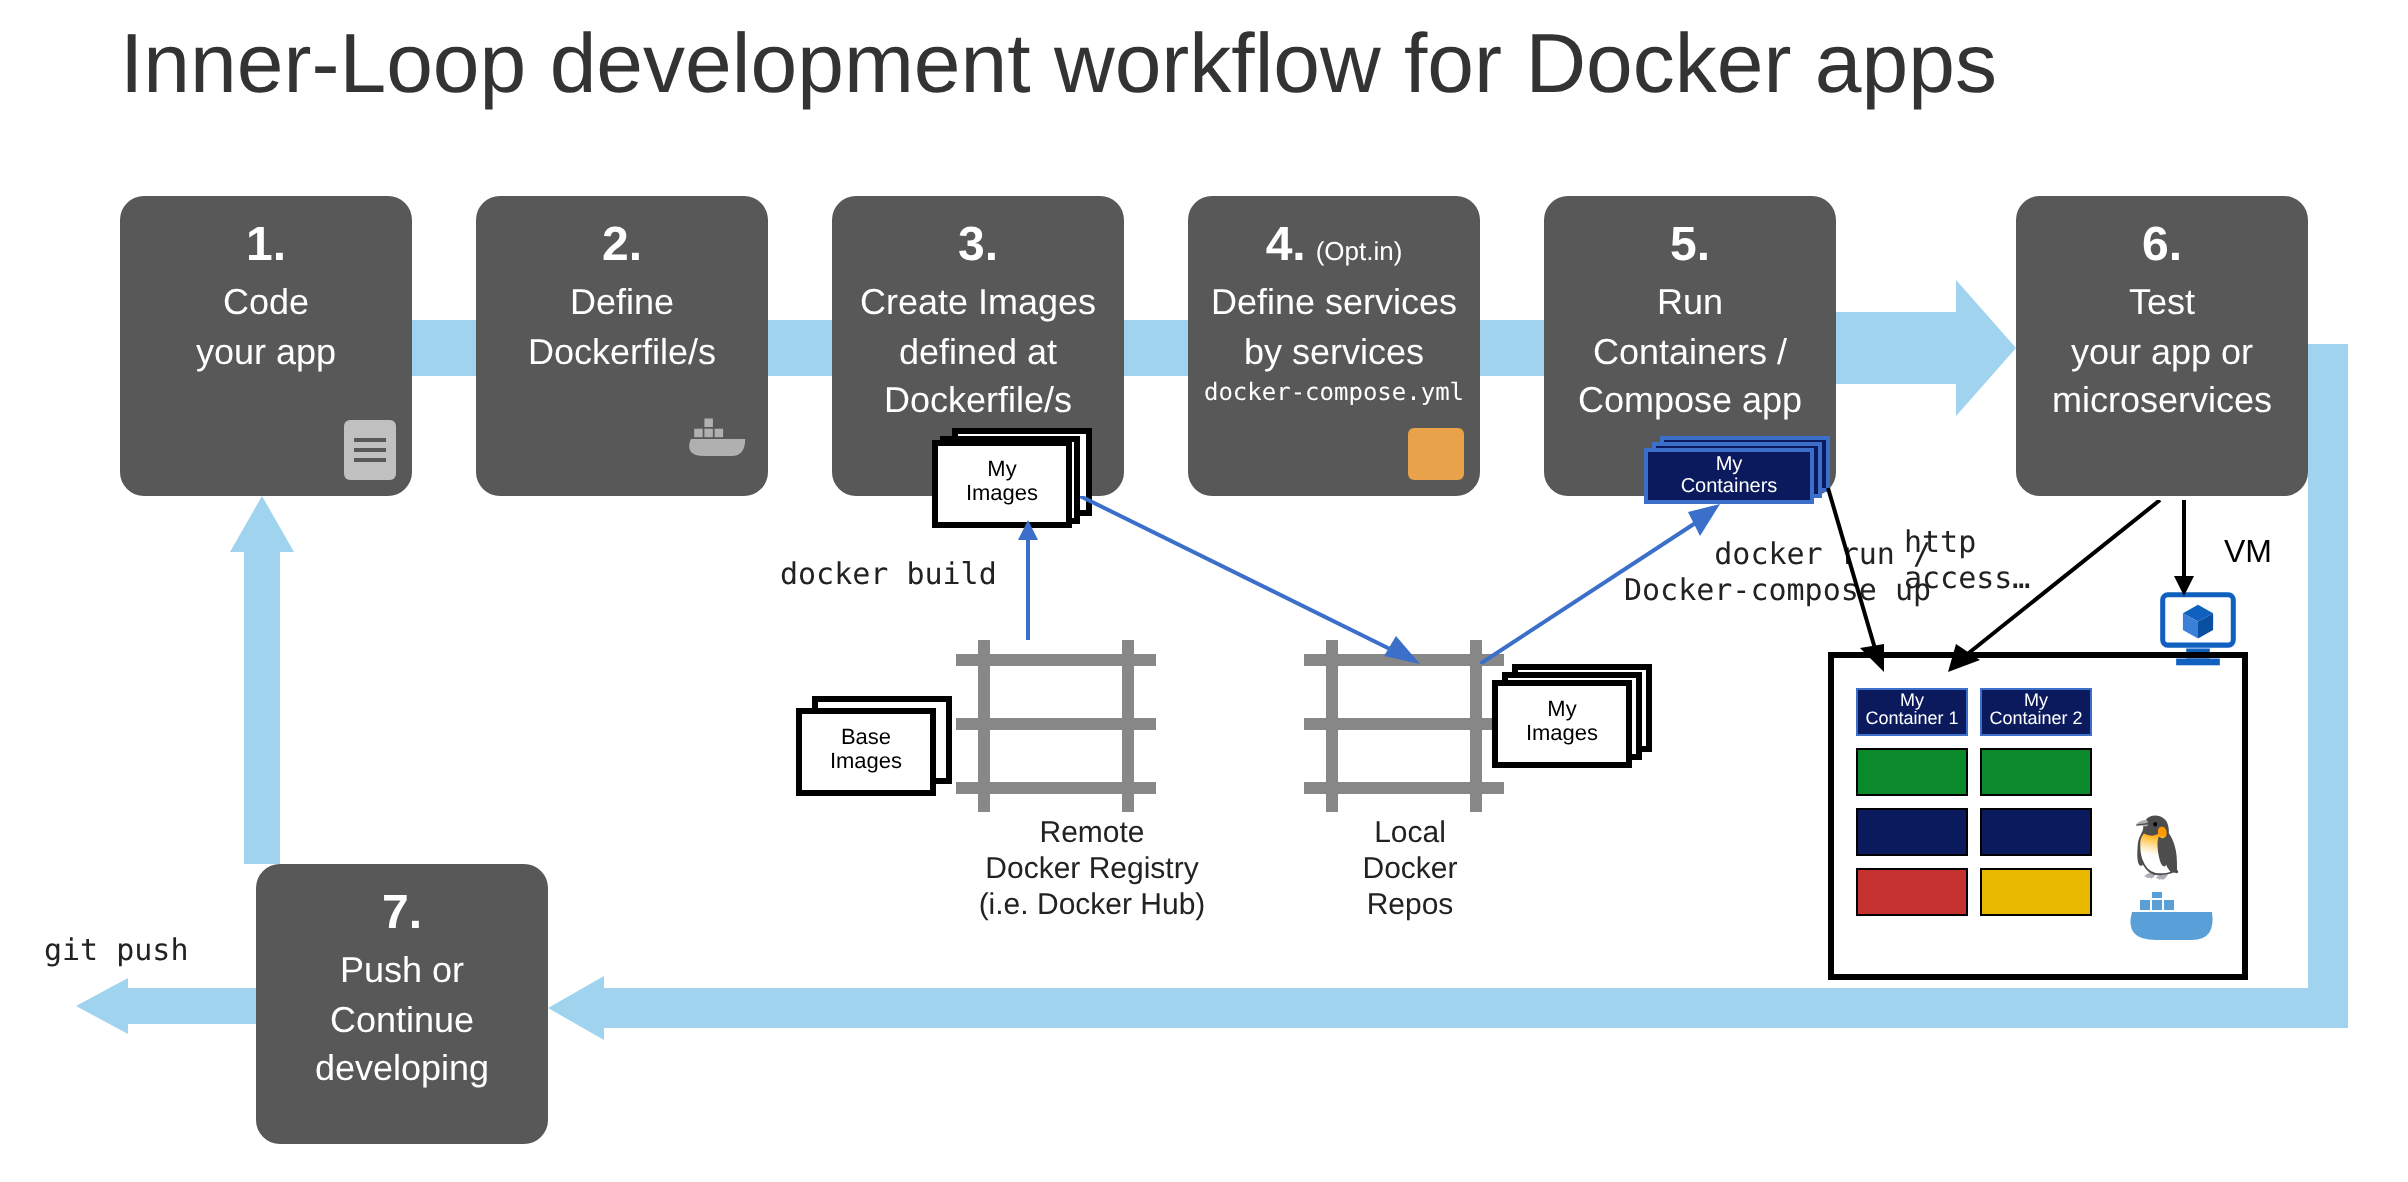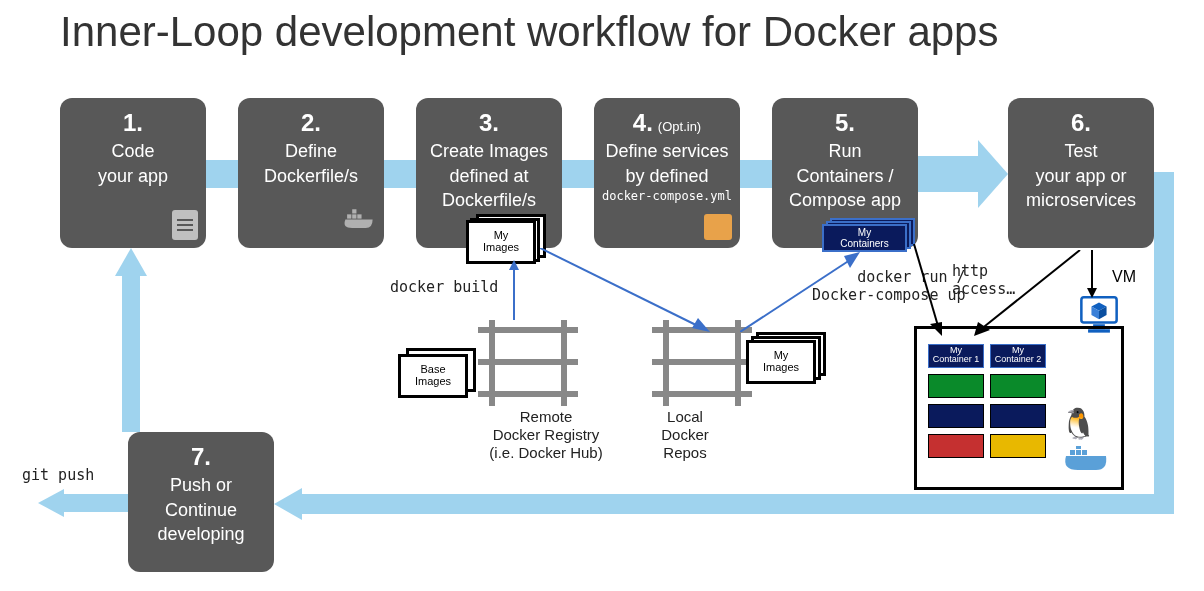--- a/index.html
+++ b/index.html
@@ -92,21 +92,21 @@
 <div class="step" style="left:416px; top:98px;">
   <div class="num">3.</div>
   <div class="sub">Create Images</div>
   <div class="sub">defined at</div>
   <div class="sub">Dockerfile/s</div>
 </div>
 
 <div class="step" style="left:594px; top:98px;">
   <div><span class="num">4.</span> <span class="opt">(Opt.in)</span></div>
   <div class="sub">Define services</div>
-  <div class="sub">by defined</div>
+  <div class="sub">by services</div>
   <div class="tiny">docker-compose.yml</div>
   <div class="icon-corner">
       <div class="compose-icon"></div>
     </div>
 </div>
 
 <div class="step" style="left:772px; top:98px;">
   <div class="num">5.</div>
   <div class="sub">Run</div>
   <div class="sub">Containers /</div>
@@ -181,21 +181,21 @@
   <line x1="0" y1="10" x2="100" y2="10" stroke="#888" stroke-width="6"></line>
   <line x1="0" y1="42" x2="100" y2="42" stroke="#888" stroke-width="6"></line>
   <line x1="0" y1="74" x2="100" y2="74" stroke="#888" stroke-width="6"></line>
 </svg>
 <div class="img-stack" style="left:746px; top:340px;">
   <div class="img-card" style="left:10px; top:-8px;"></div>
   <div class="img-card" style="left:5px; top:-4px;"></div>
   <div class="img-card"><span style="white-space:pre;">My
 Images</span></div>
 </div>
-<div class="caption" style="left:640px; top:408px; width:90px; white-space:pre;text-align:center;">Local
+<div class="caption" style="left:660px; top:408px; width:90px; white-space:pre;text-align:center;">Local
 Docker
 Repos</div>
 
 <svg style="position:absolute; left:540px; top:248px; width:170px; height:90px;">
   <line x1="0" y1="0" x2="158" y2="78" stroke="#3b6fc9" stroke-width="2"></line>
   <polygon points="170,84 152,80 158,70" fill="#3b6fc9"></polygon>
 </svg>
 
 <svg style="position:absolute; left:740px; top:252px; width:120px; height:80px;">
   <line x1="0" y1="80" x2="110" y2="8" stroke="#3b6fc9" stroke-width="2"></line>

